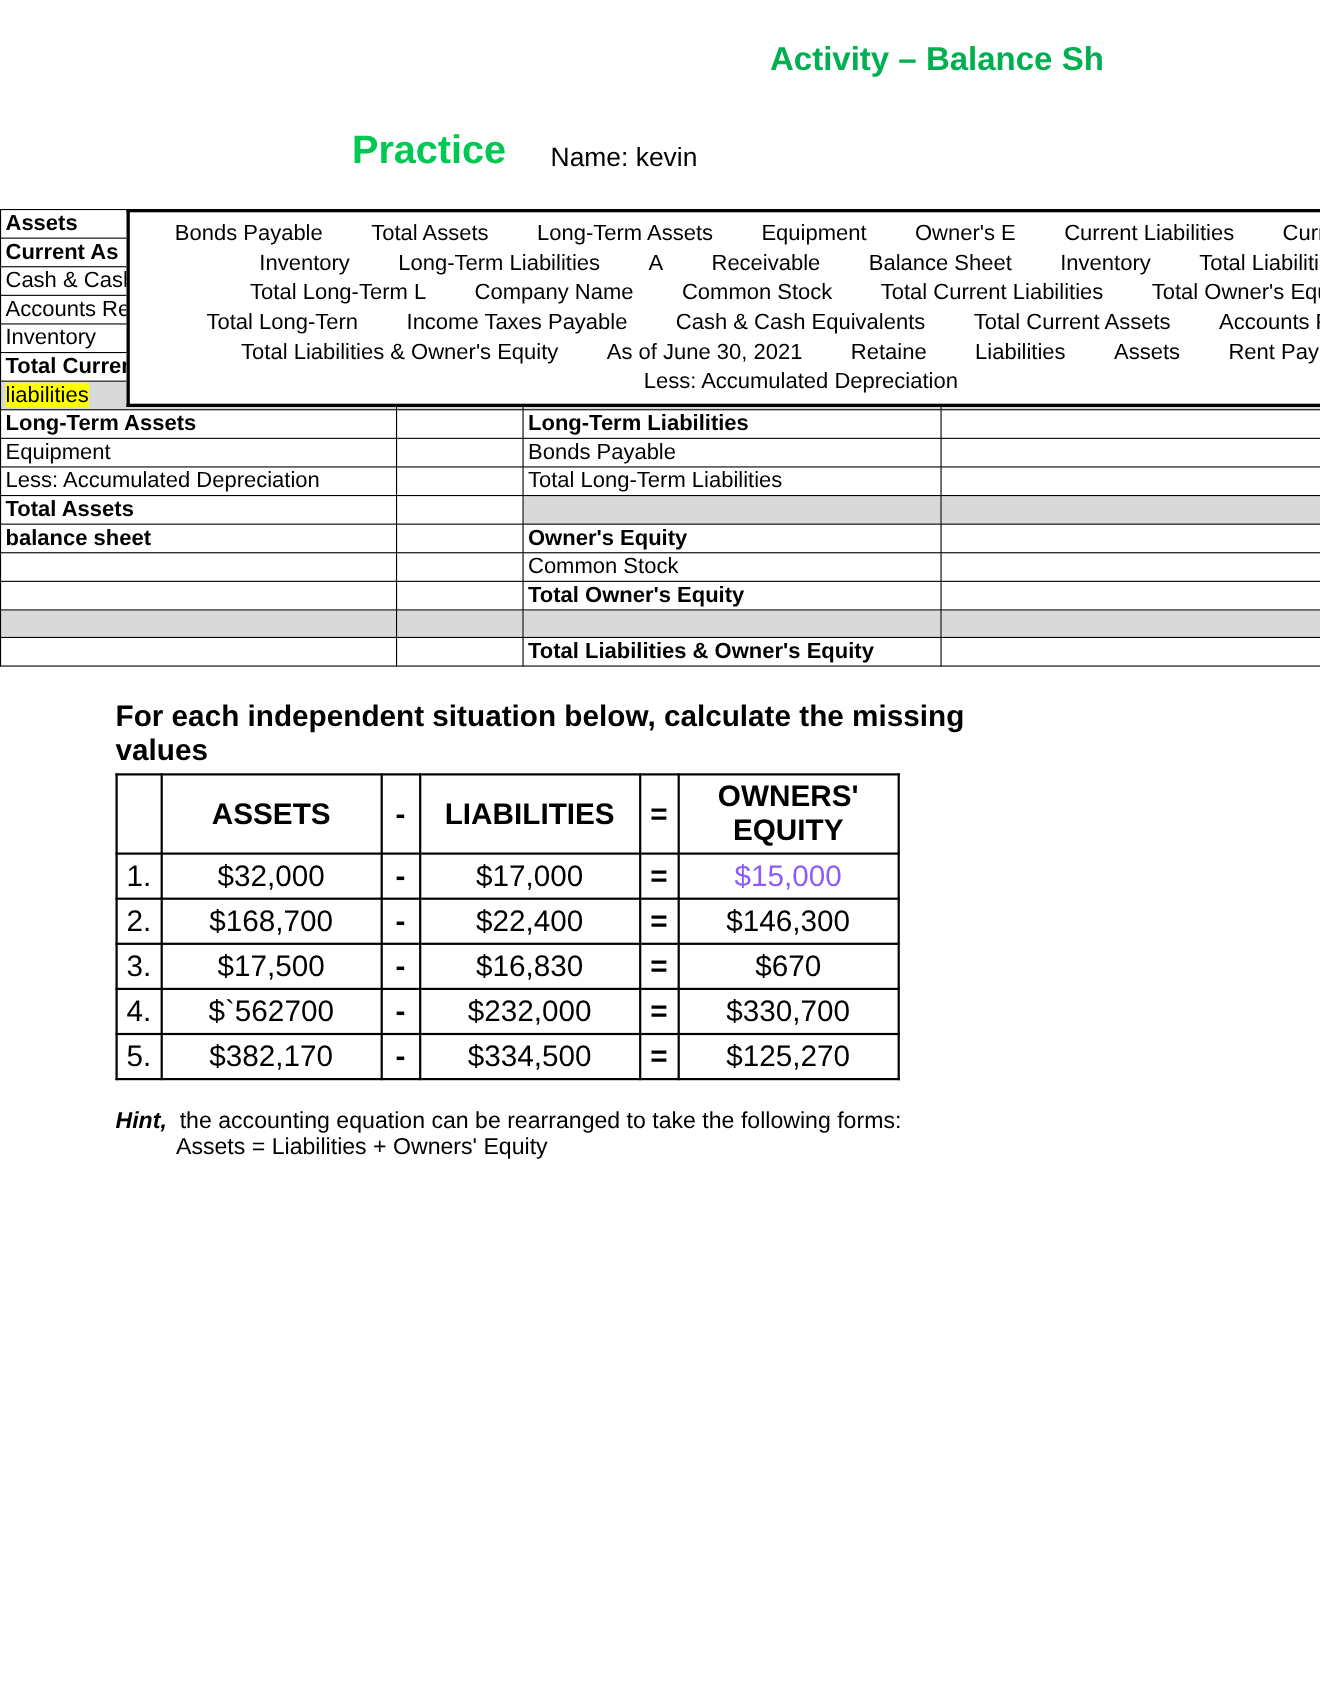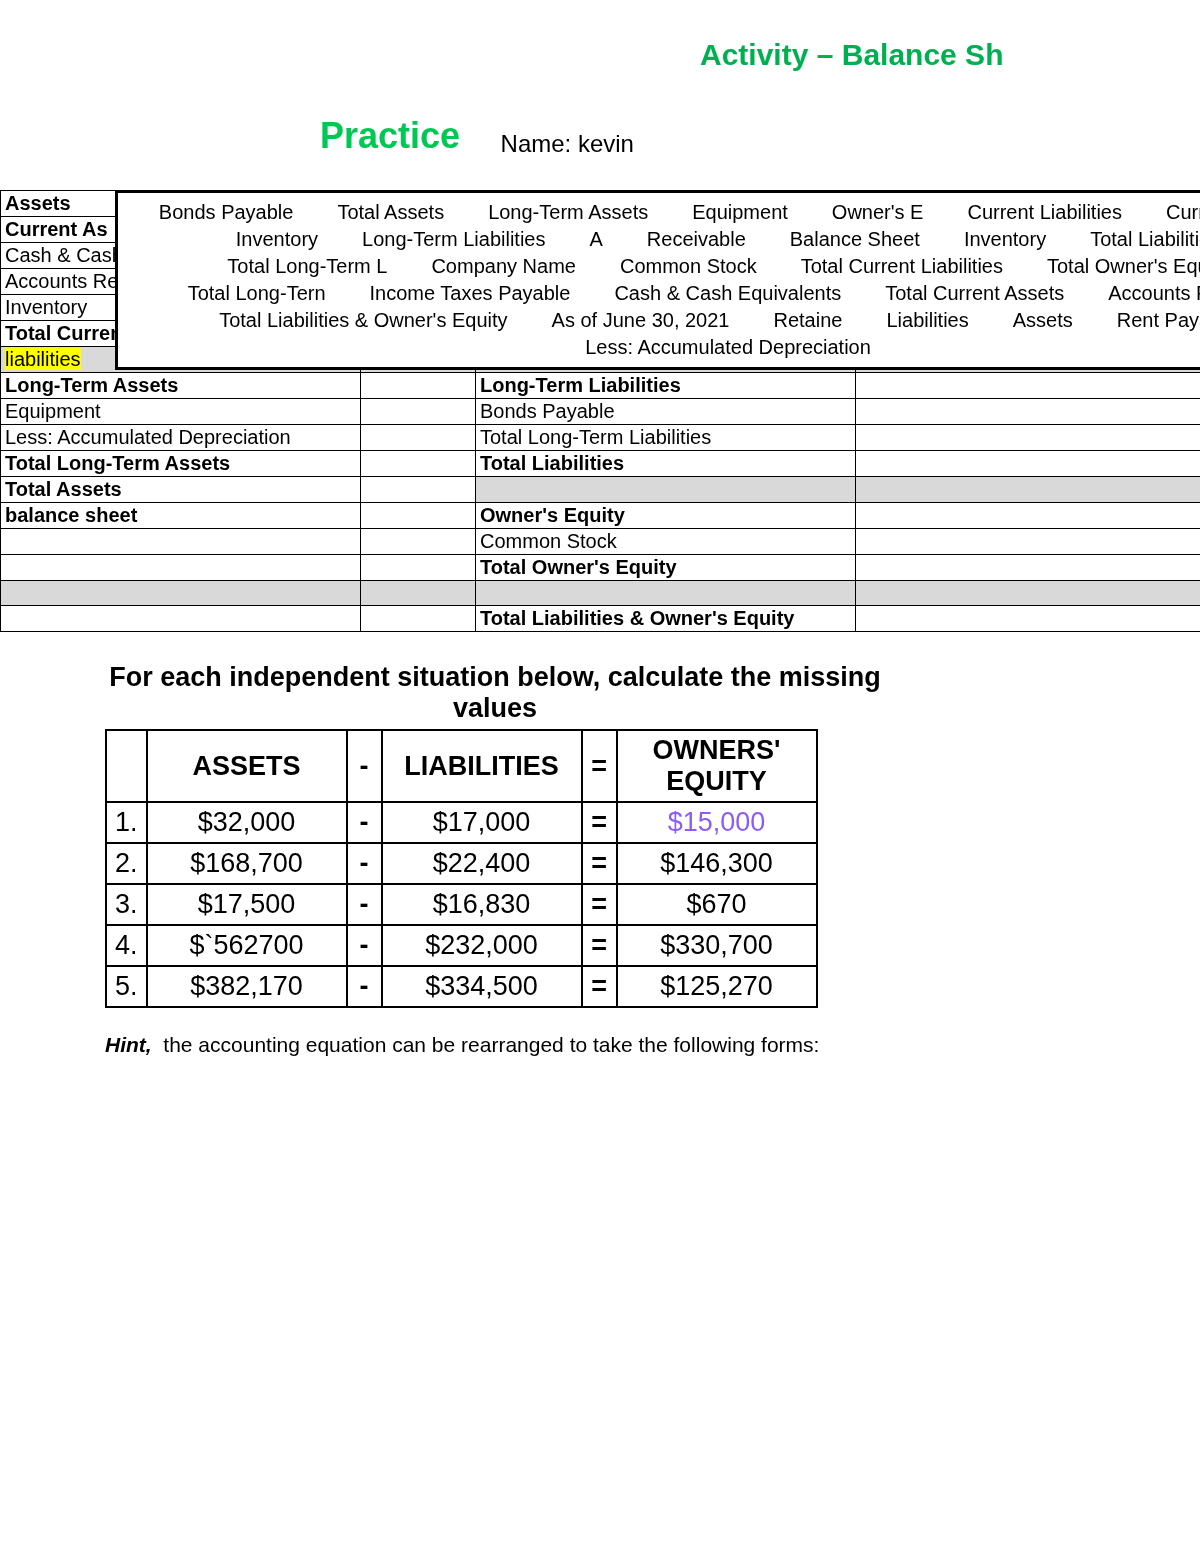--- a/index.html
+++ b/index.html
@@ -81,21 +81,20 @@
   }
   .bold { font-weight: bold; }
   .shaded { background: #d9d9d9; }
   .hl { background: #ffff00; display: inline; }
   
   .instruction {
     font-weight: bold;
     font-size: 27px;
     margin: 30px 0 5px 105px;
     width: 780px;
-    text-align: center;
   }
   
   table.eq {
     border-collapse: collapse;
     margin-left: 105px;
     font-size: 27px;
     table-layout: fixed;
   }
   table.eq th, table.eq td {
     border: 2px solid #000;
@@ -194,26 +193,20 @@
         <tr>
           <td>Equipment</td>
           <td></td>
           <td>Bonds Payable</td>
           <td></td>
         </tr>
         <tr>
           <td>Less: Accumulated Depreciation</td>
           <td></td>
           <td>Total Long-Term Liabilities</td>
-          <td></td>
-        </tr>
-        <tr>
-          <td class="bold">Total Long-Term Assets</td>
-          <td></td>
-          <td class="bold">Total Liabilities</td>
           <td></td>
         </tr>
         <tr>
           <td class="bold">Total Assets</td>
           <td></td>
           <td class="shaded"></td>
           <td class="shaded"></td>
         </tr>
         <tr>
           <td class="bold">balance sheet</td>
@@ -313,13 +306,14 @@
         <td>$334,500</td>
         <td style="font-weight: bold;">=</td>
         <td>$125,270</td>
       </tr>
     </tbody>
 </table>
 
 <div class="hint">
   <span class="hint-label">Hint,</span>
   &nbsp;<span>the accounting equation can be rearranged to take the following forms:</span>
+  <span class="hint-body">Assets = Liabilities + Owners' Equity</span>
 </div>
 
 </body></html>

